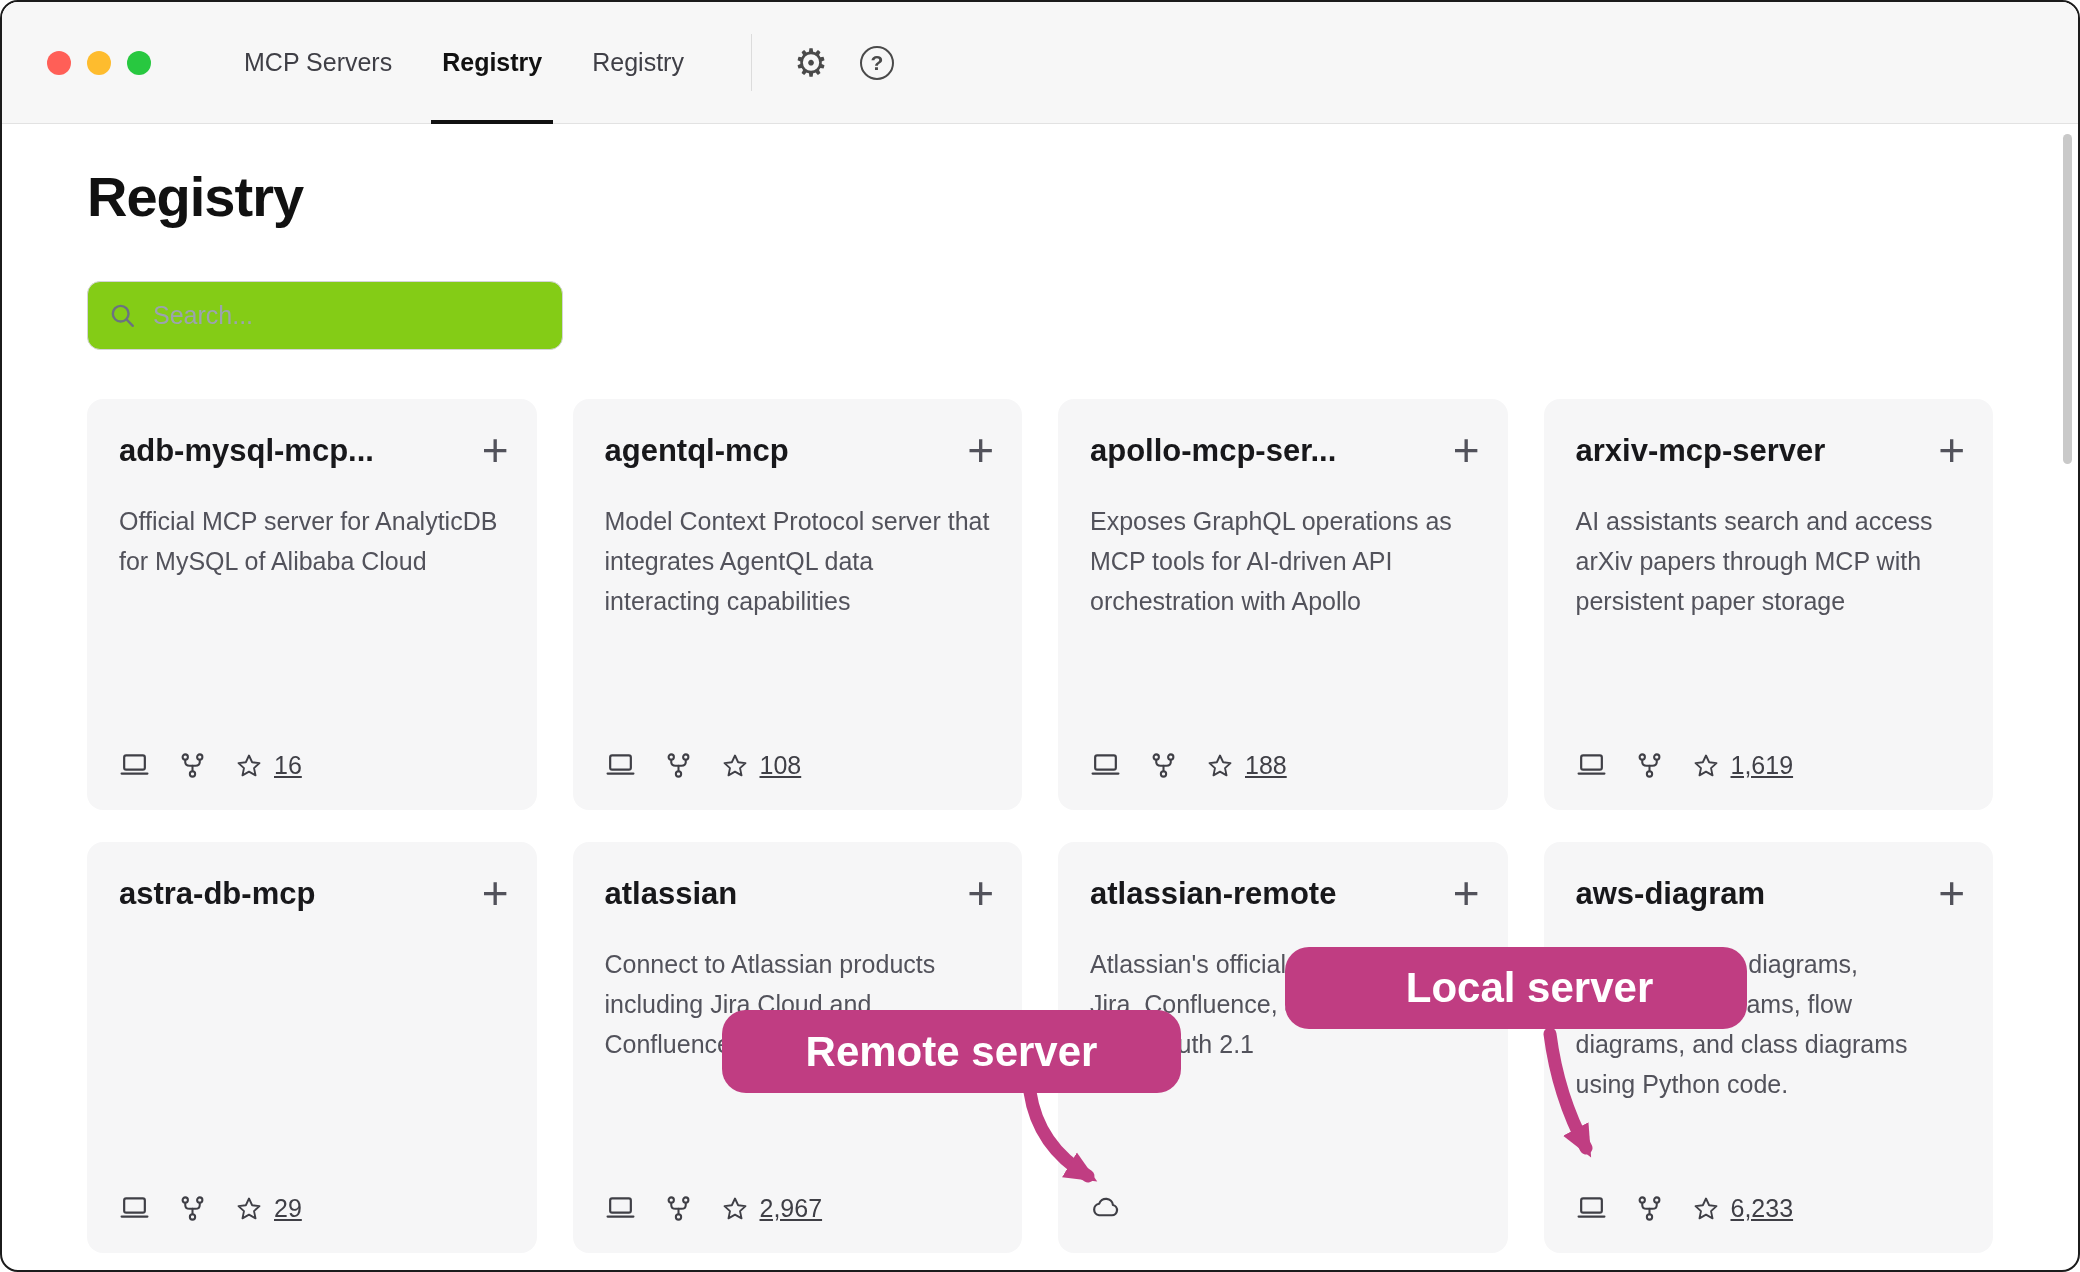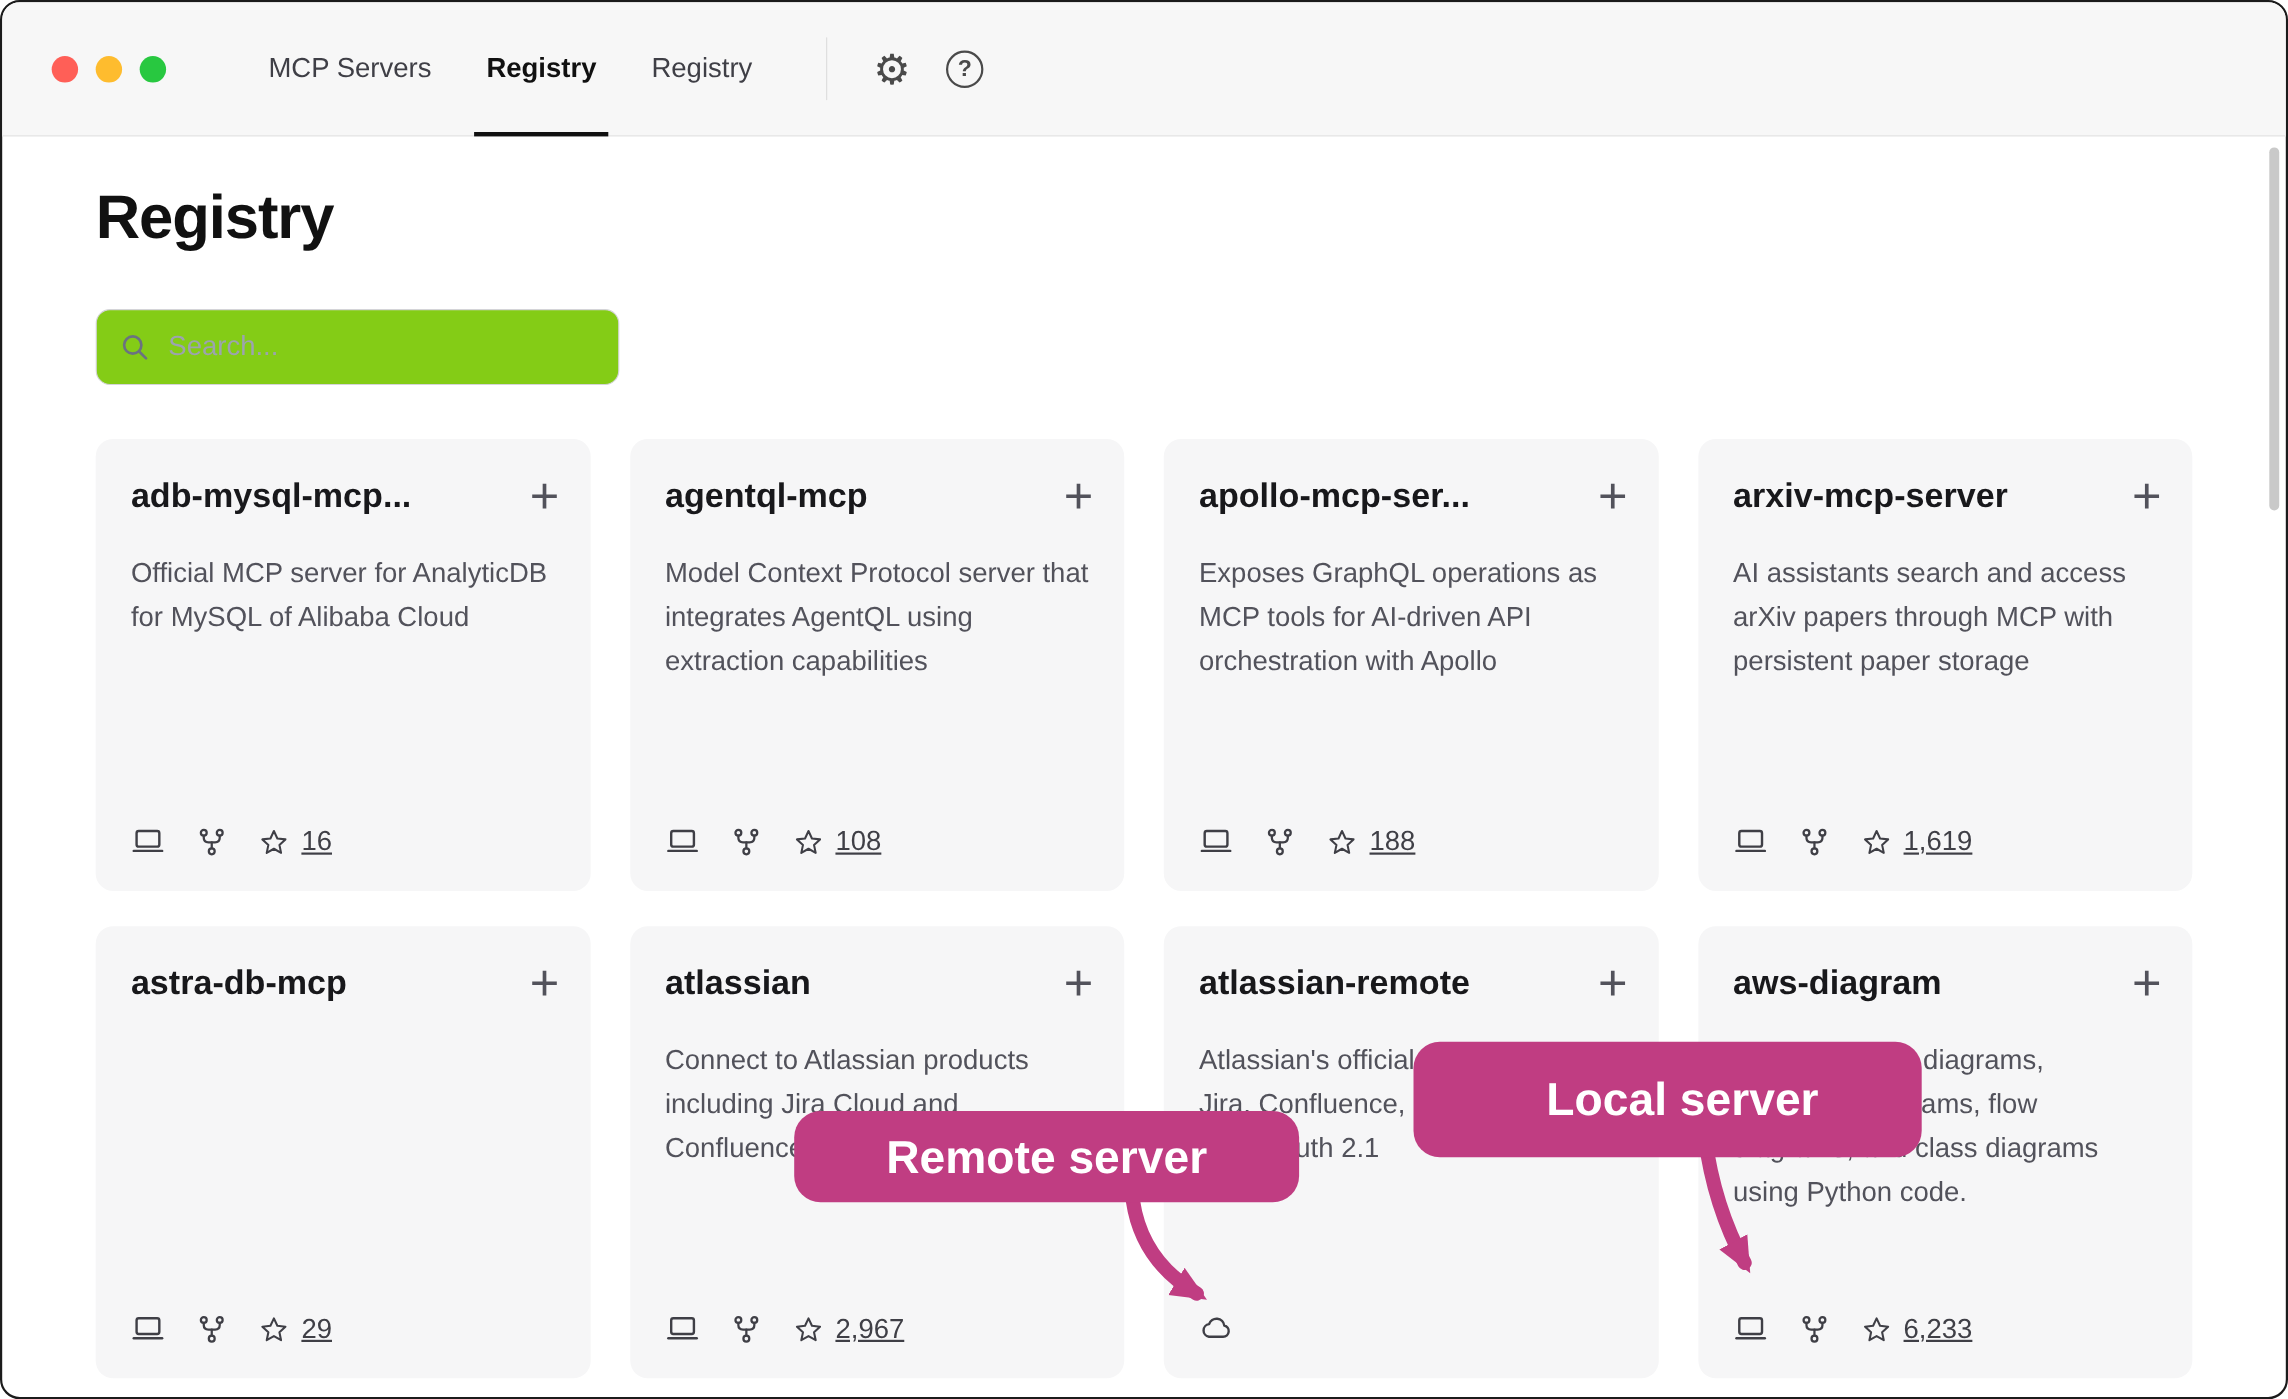--- a/index.html
+++ b/index.html
@@ -148,21 +148,21 @@
     color: #fff;
     font-weight: 700;
     display: flex; align-items: center; justify-content: center;
     z-index: 50;
   }
   .bubble-remote {
     left: 720px; top: 1008px; width: 459px; height: 83px;
     border-radius: 24px; font-size: 42px;
   }
   .bubble-local {
-    left: 1283px; top: 945px; width: 462px; height: 105px;
+    left: 1283px; top: 945px; width: 462px; height: 82px;
     border-radius: 24px; font-size: 42px; padding-left: 27px;
   }
   .annotation-arrow { position: absolute; z-index: 49; }
   .arrow-remote { left: 990px; top: 1082px; }
   .arrow-local  { left: 1500px; top: 1026px; }
 </style>
 </head>
 <body>
 
 <div class="window">
@@ -237,21 +237,21 @@
     </div>
   </div>
 
   <div class="card">
     <div class="card-head">
       <h3 class="card-title">agentql-mcp</h3>
       <button class="add-btn">
         <span class="plus">+</span>
       </button>
     </div>
-    <p class="card-desc">Model Context Protocol server that integrates AgentQL using extraction capabilities</p>
+    <p class="card-desc">Model Context Protocol server that integrates AgentQL data interacting capabilities</p>
     <div class="card-footer">
       <span class="ficon">
         <svg width="31" height="31" viewBox="0 0 24 24" fill="none" stroke="currentColor" stroke-width="1.7" stroke-linecap="round" stroke-linejoin="round">
           <rect x="4" y="5" width="16" height="11" rx="1.5"></rect>
           <path d="M2 19h20"></path>
         </svg>
       </span>
 
       <span class="ficon">
         <svg width="29" height="29" viewBox="0 0 24 24" fill="none" stroke="currentColor" stroke-width="1.7" stroke-linecap="round" stroke-linejoin="round">

